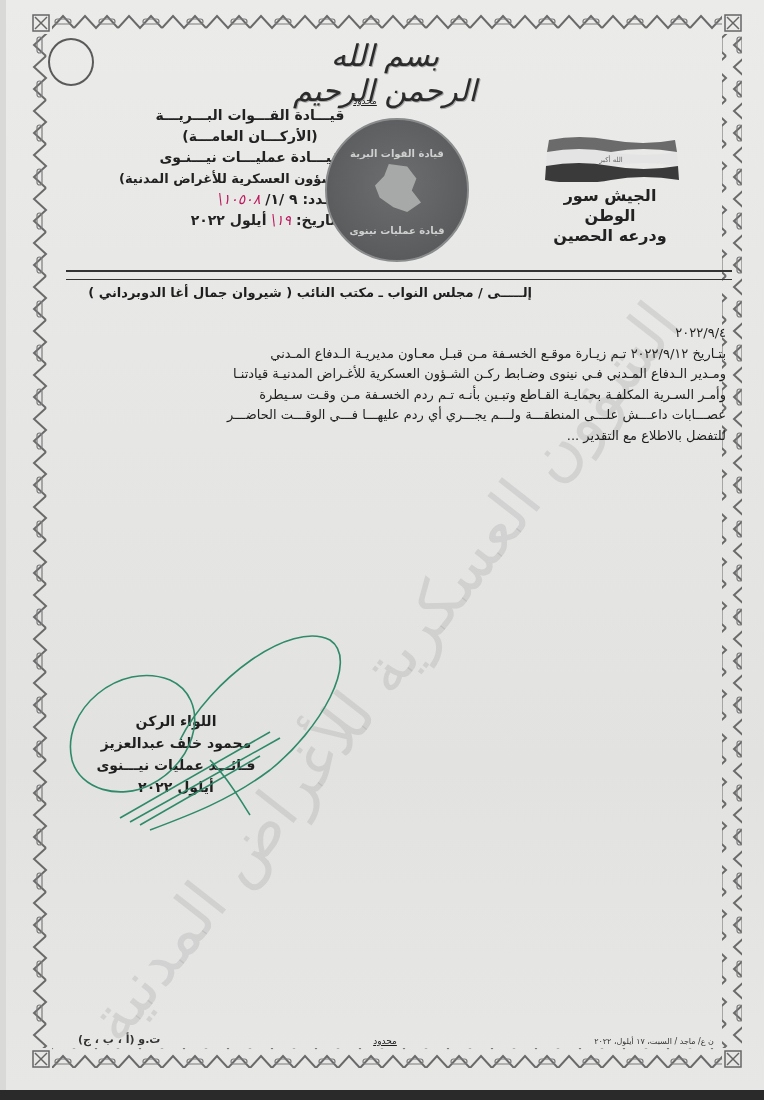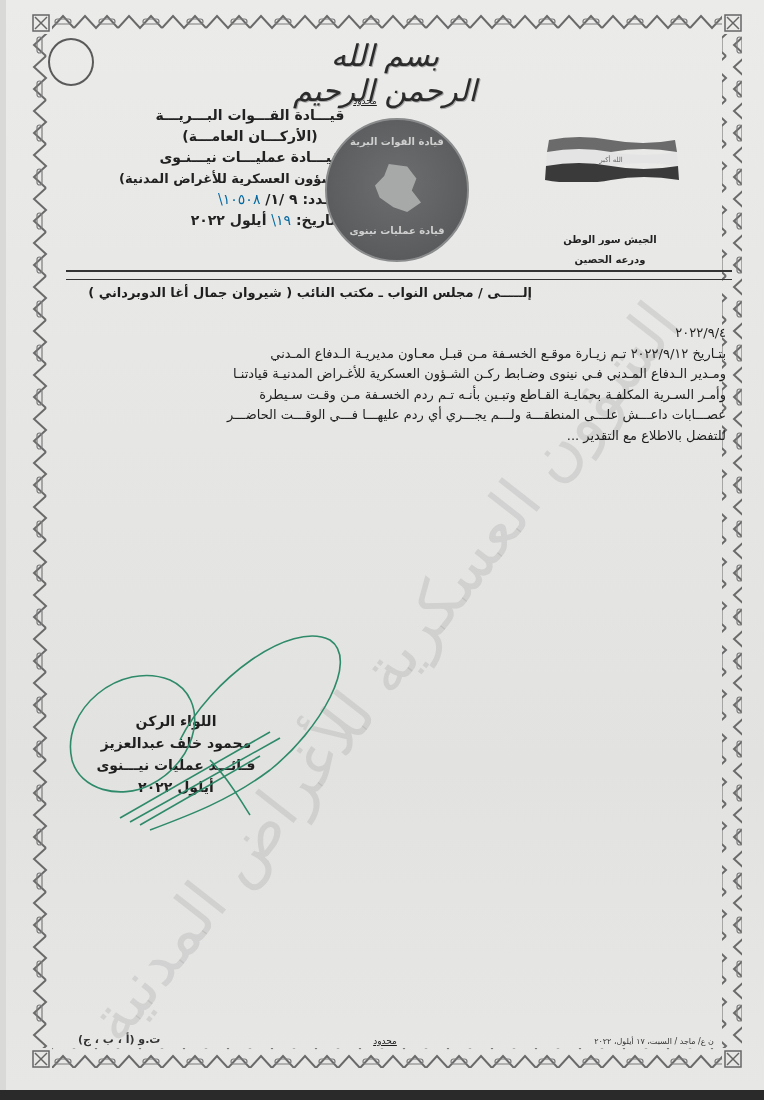--- a/index.html
+++ b/index.html
@@ -30,39 +30,39 @@
     position:absolute; left:335px; top:96px; width:60px; text-align:center;
     font-size:9px; text-decoration:underline; direction:rtl;
   }
   .hdr-left {
     position:absolute; left:150px; top:105px; width:200px;
     direction:rtl; text-align:center; font-weight:bold; font-size:14px; line-height:21px;
     font-family:"DejaVu Sans", sans-serif; color:#222;
   }
   .hdr-left .row { white-space:nowrap; }
   .hdr-left .meta { text-align:right; padding-right:4px; }
-  .hdr-left .hand { font-family:"DejaVu Serif", serif; font-weight:normal; color:#0369a1; }
+  .hdr-left .hand { font-family:"DejaVu Serif", serif; font-weight:normal; color:#be185d; font-style:italic; }
   .seal {
     position:absolute; left:325px; top:118px; width:140px; height:140px; border-radius:50%;
     background:radial-gradient(circle at 50% 45%, #6d6e6f 0%, #5e5f60 60%, #525354 100%);
     border:2px solid #8a8b8c;
   }
   .seal .ring-top, .seal .ring-bottom {
     position:absolute; width:100%; text-align:center; font-size:10px; color:#cfcfcf; font-weight:bold; direction:rtl;
   }
-  .seal .ring-top { top:16px; }
+  .seal .ring-top { top:28px; }
   .seal .ring-bottom { bottom:24px; }
   .seal .map {
     position:absolute; left:48px; top:44px; width:46px; height:48px;
     background:#a7a8a8; clip-path:polygon(30% 0,70% 5%,90% 30%,80% 55%,100% 80%,70% 100%,40% 90%,10% 70%,0 45%,20% 25%);
   }
   .flag { position:absolute; left:545px; top:136px; width:134px; height:46px; }
   .motto {
     position:absolute; left:540px; top:186px; width:140px; direction:rtl; text-align:center;
-    font-size:10px; font-weight:bold; line-height:20px; color:#222;margin-top:44px;
+    font-size:16px; font-weight:bold; line-height:20px; color:#222;
   }
   .rule {
     position:absolute; left:66px; top:270px; width:666px; height:7px;
     border-top:2px solid #333; border-bottom:1px solid #333;
   }
   .body {
     position:absolute; left:70px; top:283px; width:656px; direction:rtl; text-align:right;
     font-size:13px; color:#1e1e1e;
   }
   .to { font-weight:bold; margin-right:194px; line-height:20px; }

